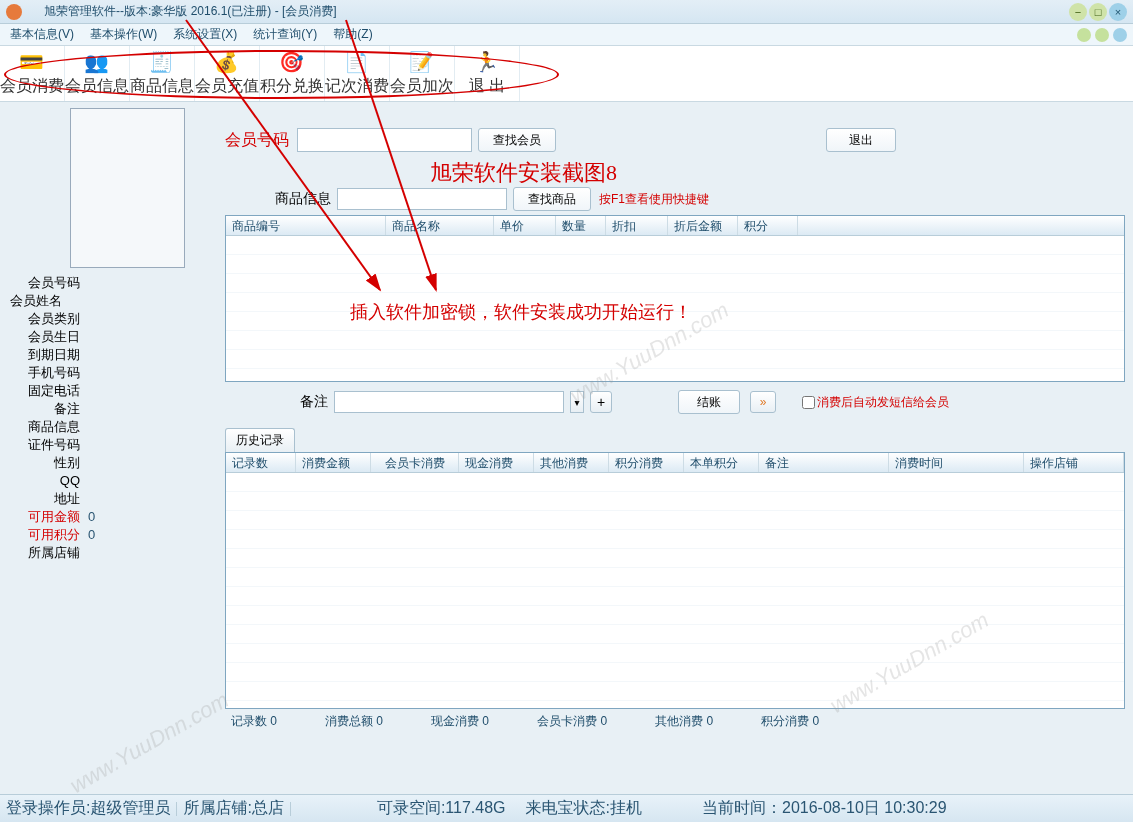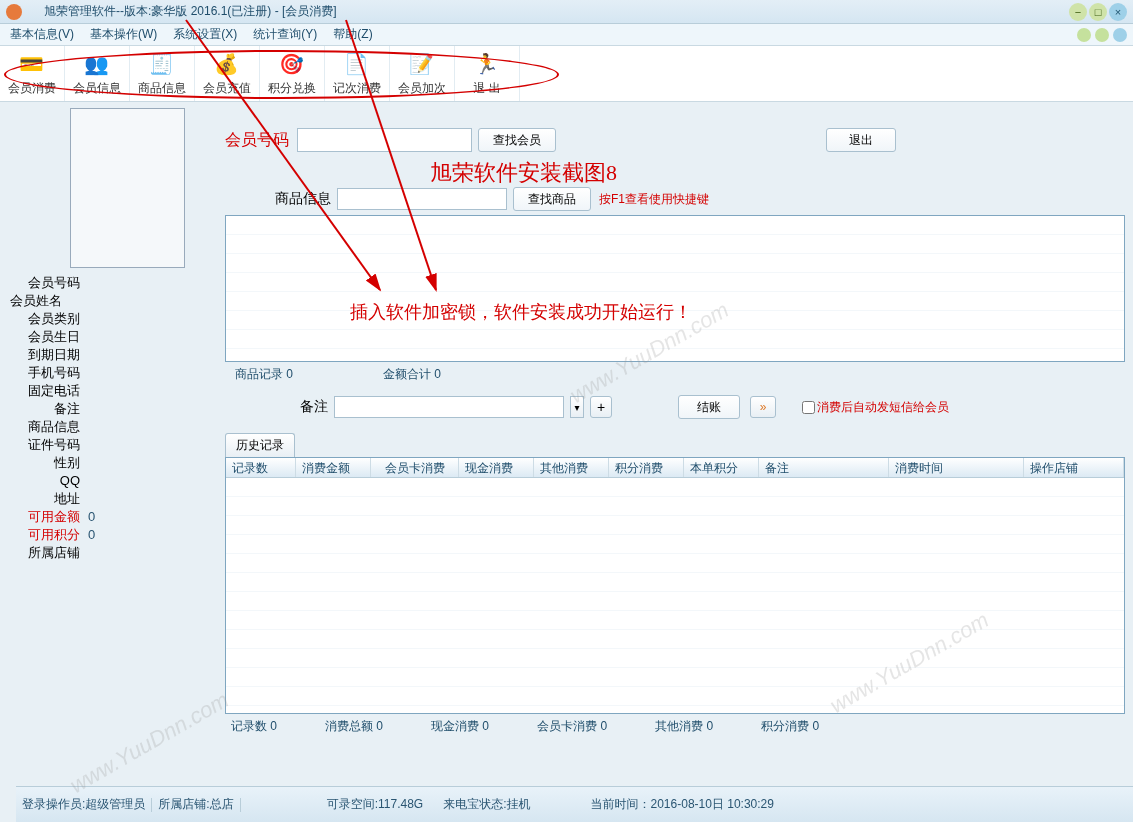--- a/index.html
+++ b/index.html
@@ -13,21 +13,21 @@
 .tb-max { background: #cfe3a8; color: #3a5a0f; }
 .tb-close { background: #9ed0e8; color: #1f5570; }
 .menubar { height: 22px; background: #eef6fb; border-bottom: 1px solid #c9d9e2; display: flex; align-items: center; padding-left: 10px; gap: 16px; }
 .menubar-item { cursor: pointer; color: #1f4d6b; }
 .menubar-right { margin-left: auto; display: flex; gap: 4px; padding-right: 6px; }
 .mdi-btn { width: 14px; height: 14px; border-radius: 50%; cursor: pointer; }
 .mdi-min{background:#c5e19d;} .mdi-max{background:#c5e19d;} .mdi-close{background:#9ed0e8;}
 .toolbar { height: 56px; background: #fff; border-bottom: 1px solid #c9d9e2; display: flex; }
 .tool-btn { width: 65px; display: flex; flex-direction: column; align-items: center; justify-content: center; border-right: 1px solid #e2ecf2; cursor: pointer; gap: 2px; padding: 4px 0; }
 .tool-icon { width: 28px; height: 28px; display: flex; align-items: center; justify-content: center; font-size: 20px; }
-.tool-label { font-size: 12px; color: #333; }
+.tool-label { font-size: 16px; color: #333; }
 .content { display: flex; height: 700px; }
 .left-panel { width: 217px; padding: 6px 10px 6px 10px; }
 .photo-box { width: 115px; height: 160px; border: 1px solid #9ab; margin: 0 0 6px 60px; background: #f5f8fa; }
 .member-info { font-size: 13px; line-height: 18px; }
 .member-info div { white-space: nowrap; }
 .member-info .red { color: #d40000; display: inline; }
 .right-panel { flex: 1; padding: 6px 10px 0 30px; position: relative; }
 .member-search { display: flex; align-items: center; margin-top: 20px; margin-bottom: 35px; }
 .member-search-label { color: #d40000; font-size: 16px; margin-right: 8px; }
 .input-lg { width: 175px; height: 24px; border: 1px solid #a9c0cf; padding: 2px 4px; background:#fff; }
@@ -48,21 +48,21 @@
 .plus-btn { width: 22px; height: 22px; border: 1px solid #a9c0cf; background: linear-gradient(#fff,#e8eff4); border-radius: 3px; cursor: pointer; display:flex;align-items:center;justify-content:center; font-size: 14px; }
 .checkout-btn { margin-left: 60px; padding: 0 18px; }
 .dbl-arrow { width: 26px; height: 22px; border: 1px solid #a9c0cf; background: linear-gradient(#fff,#e8eff4); border-radius: 3px; cursor: pointer; margin-left: 4px; display: flex; align-items: center; justify-content: center; color:#e07b2a; }
 .chk-row { display: flex; align-items: center; margin-left: 20px; }
 .chk { width: 13px; height: 13px; margin-right: 2px; }
 .chk-label { color: #d40000; }
 .hist-section { margin-top: 14px; }
 .tab { display: inline-block; padding: 3px 10px; border: 1px solid #a9c0cf; border-bottom: none; background: linear-gradient(#fff,#e8eff4); border-radius: 3px 3px 0 0; font-size: 12px; }
 .hist-grid-body { height: 235px; background:#fff repeating-linear-gradient(#fff,#fff 18px,#f3f7fa 18px,#f3f7fa 19px); }
 .hist-summary { display: flex; padding: 4px 0 4px 6px; gap: 48px; color: #1f4d6b; }
-.statusbar { position: absolute; bottom: 0; left: 16px; right: 0; height: 36px; background: linear-gradient(#e8f2f9,#d6e6f1); border-top: 1px solid #b8cdd9; display: flex; align-items: center; padding: 0 6px; color: #2a5572; font-size: 12px; }
+.statusbar { position: absolute; bottom: 0; left: 0; right: 0; height: 28px; background: linear-gradient(#e8f2f9,#d6e6f1); border-top: 1px solid #b8cdd9; display: flex; align-items: center; padding: 0 6px; color: #2a5572; font-size: 16px; }
 .status-sep { border-left: 1px solid #b8cdd9; margin: 0 6px; height: 14px; }
 .annot-title { position: absolute; color: #d40000; font-size: 22px; left: 430px; top: 158px; font-family: "SimSun"; pointer-events: none; }
 .annot-msg { position: absolute; color: #d40000; font-size: 18px; left: 350px; top: 300px; font-family: "SimSun"; pointer-events: none; }
 .annot-ellipse { position: absolute; left: 4px; top: 4px; width: 555px; height: 49px; border: 2px solid #d40000; border-radius: 50%; pointer-events: none; }
 .annot-svg { position: absolute; left: 0; top: 0; pointer-events: none; }
 .watermark { position: absolute; color: rgba(150,150,150,0.25); font-size: 22px; transform: rotate(-30deg); font-family: Arial, sans-serif; font-style: italic; pointer-events: none; }
 </style>
 </head>
 <body>
 
@@ -156,25 +156,30 @@
     </div>
 
     <div class="prod-search">
       <span class="prod-search-label">商品信息</span>
       <input class="input-md" style="">
       <button class="btn">查找商品</button>
       <span class="hint-red">按F1查看使用快捷键</span>
     </div>
 
     <div class="grid">
+      <div class="grid-head" id="prod-head">
+          <div class="grid-col" style="width: 160px;">商品编号</div>
+          <div class="grid-col" style="width: 108px;">商品名称</div>
+          <div class="grid-col" style="width: 62px;">单价</div>
+          <div class="grid-col" style="width: 50px;">数量</div>
+          <div class="grid-col" style="width: 62px;">折扣</div>
+          <div class="grid-col" style="width: 70px;">折后金额</div>
+          <div class="grid-col" style="width: 60px;">积分</div>
+        </div>
       <div class="grid-body"></div>
-    </div>
-    <div class="summary">
-      <span>商品记录 0</span>
-      <span>金额合计 0</span>
     </div>
 
     <div class="remark-row">
       <span style="font-size:14px;">备注</span>
       <input class="remark-input" style="">
       <div class="spin-btn">▾</div>
       <div class="plus-btn">+</div>
       <button class="btn checkout-btn">结账</button>
       <div class="dbl-arrow">»</div>
       <div class="chk-row">

